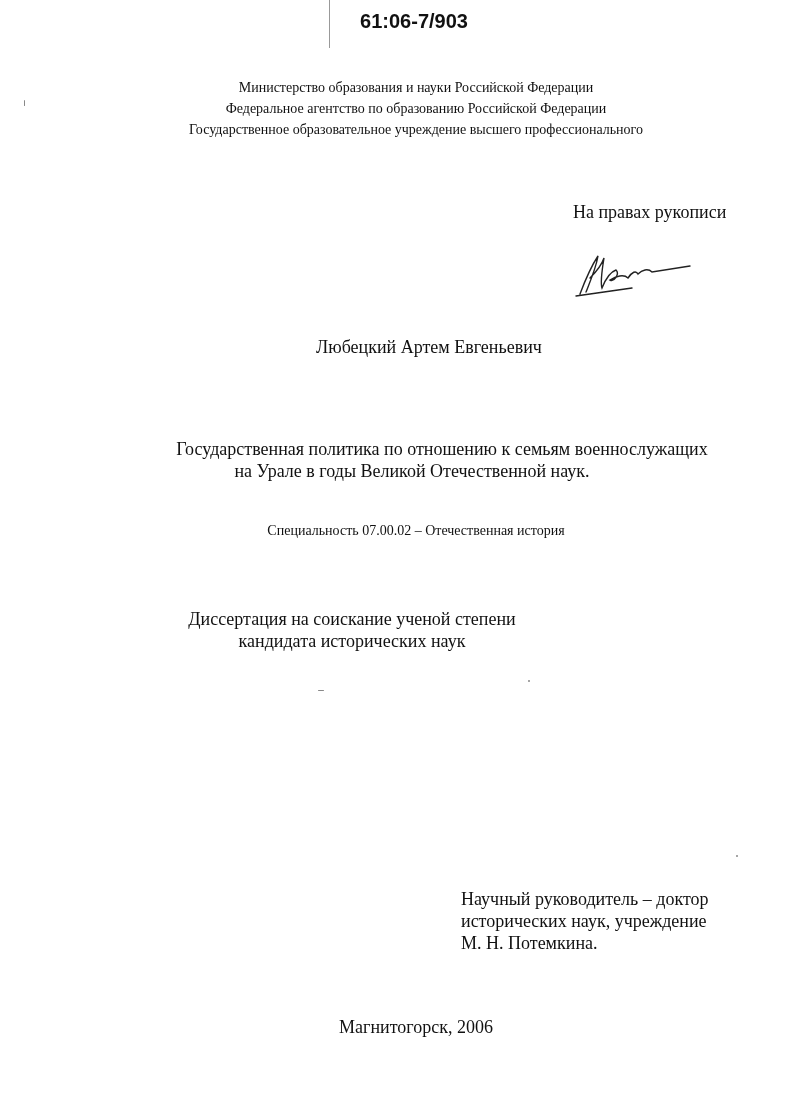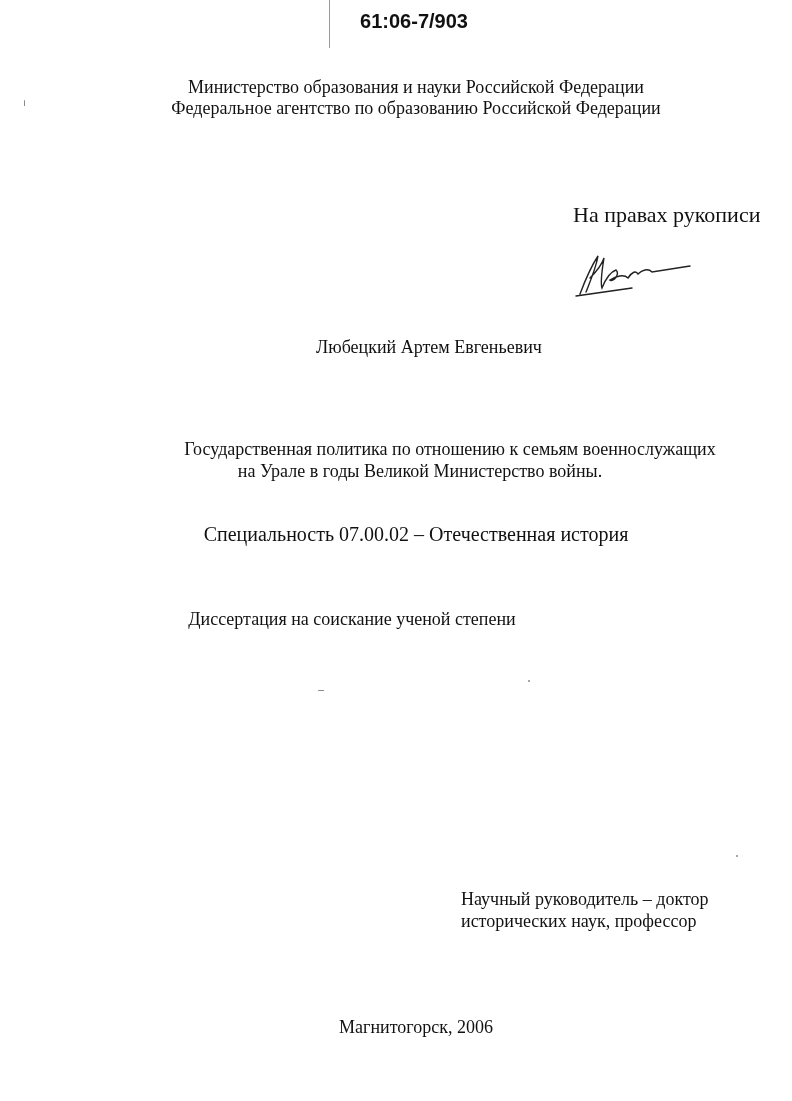--- a/index.html
+++ b/index.html
@@ -2,66 +2,69 @@
 <html><head>
 <meta charset="utf-8">
 <style>
   html, body { margin:0; padding:0; background:#ffffff; }
   body { width:792px; height:1101px; position:relative; overflow:hidden;
          font-family:"Liberation Serif", "DejaVu Serif", serif; color:#111; }
   .abs { position:absolute; }
   .code { left:0; width:792px; top:10px; text-align:center; padding-left:36px; box-sizing:border-box;
           font-family:"Liberation Sans", "DejaVu Sans", sans-serif; font-size:20px; font-weight:bold; }
   .vline { left:329px; top:0; width:1px; height:48px; background:#999; }
-  .header { left:0; width:792px; top:77px; text-align:center; font-size:18px; line-height:21px; padding-left:40px; box-sizing:border-box; }
+  .header { left:0; width:792px; top:77px; text-align:center; font-size:14px; line-height:21px; padding-left:40px; box-sizing:border-box; }
   .header div { white-space:nowrap; }
-  .rights { left:573px; top:202px; font-size:22px; }
+  .rights { left:573px; top:202px; font-size:18px; }
   .signature { left:572px; top:248px; width:130px; height:50px; }
   .author { left:316px; top:312px; font-size:18px;margin-top:25px; }
-  .title { left:150px; width:600px; top:438px; text-align:center; font-size:18px; line-height:22px; }
+  .title { left:142px; width:600px; top:438px; text-align:center; font-size:18px; line-height:22px; }
   .title .l2 { padding-right:60px; }
-  .spec { left:0; width:792px; top:523px; text-align:center; font-size:20px; padding-left:40px; box-sizing:border-box; }
+  .spec { left:0; width:792px; top:523px; text-align:center; font-size:14px; padding-left:40px; box-sizing:border-box; }
   .diss { left:0; width:664px; top:608px; text-align:center; font-size:18px; line-height:22px; padding-left:40px; box-sizing:border-box; }
   .supervisor { left:461px; top:888px; font-size:18px; line-height:22px; }
   .city { left:0; width:792px; top:1017px; text-align:center; font-size:18px; padding-left:40px; box-sizing:border-box; }
   .speck { width:2px; height:2px; background:#888; border-radius:1px; }
 </style>
 </head>
 <body>
 
 <div class="abs vline"></div>
 <div class="abs code">61:06-7/903</div>
 
 <div class="abs header">
   <div>Министерство образования и науки Российской Федерации</div>
   <div>Федеральное агентство по образованию Российской Федерации</div>
+  <div>Государственное образовательное учреждение высшего профессионального</div>
 </div>
 
 <div class="abs rights">На правах рукописи</div>
 
 <svg class="abs signature" viewBox="0 0 130 50">
   <path d="M8 46 C14 30 22 14 26 8 C24 20 18 34 14 44 M18 30 C24 24 30 16 32 10 C30 22 28 34 30 40 C34 30 38 24 44 22 C48 26 42 34 38 32 C44 28 52 26 56 30 C60 24 64 22 66 26 C70 22 76 20 80 24 L118 18 M4 48 L60 40" fill="none" stroke="#222" stroke-width="1.4" stroke-linecap="round"></path>
 </svg>
 
 <div class="abs author">Любецкий Артем Евгеньевич</div>
 
 <div class="abs title">
   <div>Государственная политика  по отношению к семьям военнослужащих</div>
-  <div class="l2">на  Урале в годы Великой Министерство войны.</div>
+  <div class="l2">на  Урале в годы Великой Отечественной наук.</div>
 </div>
 
 <div class="abs spec">Специальность 07.00.02 – Отечественная история</div>
 
 <div class="abs diss">
   <div>Диссертация на соискание ученой степени</div>
+  <div>кандидата исторических наук</div>
 </div>
 
 <div class="abs supervisor">
   <div>Научный руководитель – доктор</div>
-  <div>исторических наук, профессор</div>
+  <div>исторических наук, учреждение</div>
+  <div>М. Н. Потемкина.</div>
 </div>
 
 <div class="abs city">Магнитогорск, 2006</div>
 
 <div class="abs speck" style="left:24px;top:100px;height:6px;width:1px;"></div>
 <div class="abs speck" style="left:318px;top:690px;width:6px;height:1px;"></div>
 <div class="abs speck" style="left:528px;top:680px;"></div>
 <div class="abs speck" style="left:736px;top:855px;"></div>
 
 </body></html>

